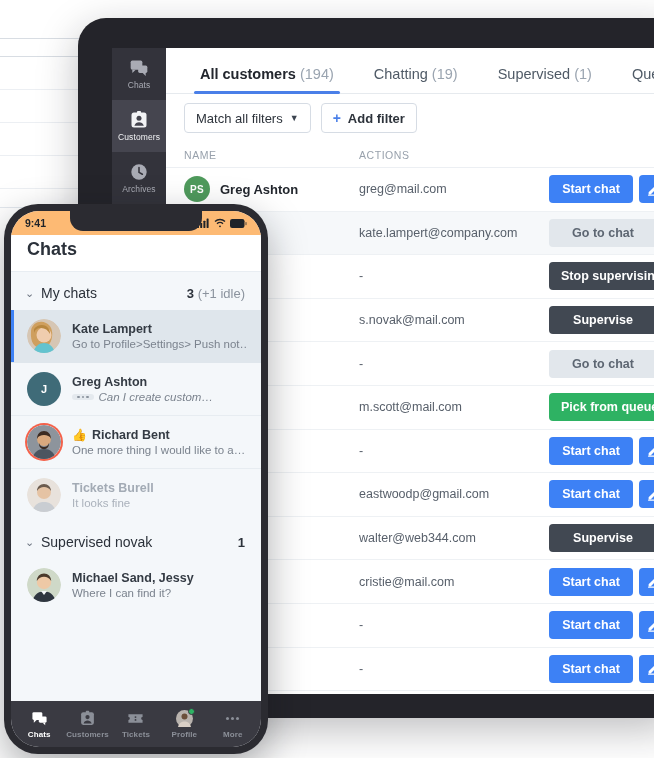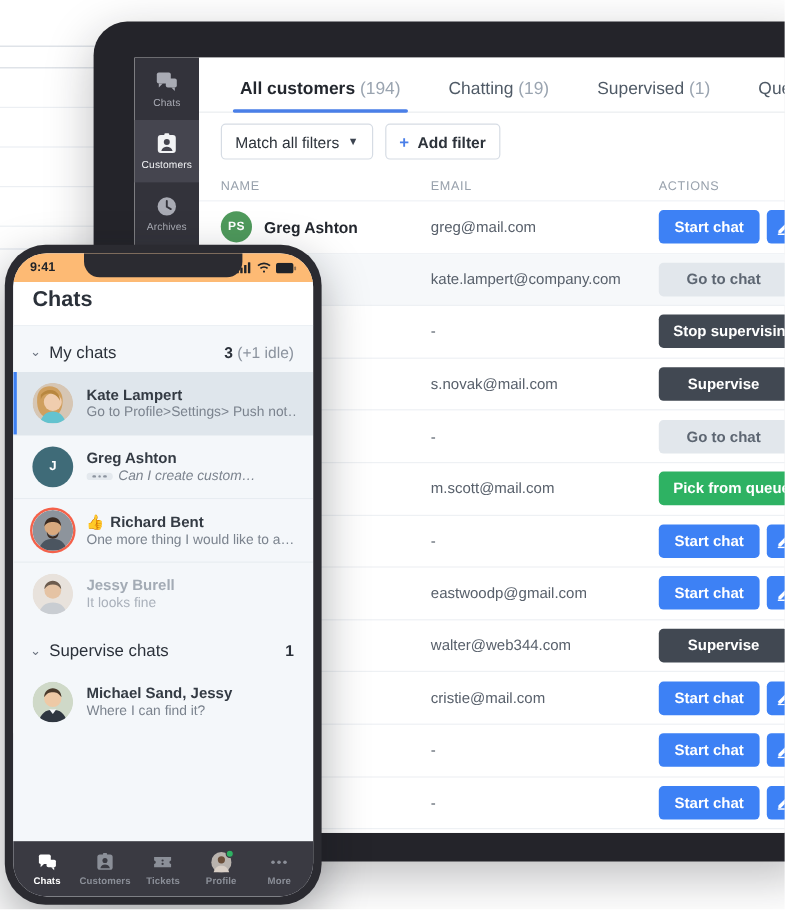--- a/index.html
+++ b/index.html
@@ -308,21 +308,20 @@
             <span class="caret">▼</span>
           </div>
           <div class="pill bold">
             <span class="plus">+</span>
             <span>Add filter</span>
           </div>
         </div>
 
         <div class="thead">
           <div class="c-name">NAME</div>
-          <div class="c-mail">EMAIL</div>
           <div class="c-act">ACTIONS</div>
         </div>
 
         <div class="tbody" id="table-body">
             <div class="trow">
               <div class="c-name namecell">
                 <span class="avatar" style="background: rgb(79, 154, 92);">PS</span>
                 <span class="nm">Greg Ashton</span>
               </div>
               <div class="c-mail em">greg@mail.com</div>
@@ -573,30 +572,30 @@
             <div class="av">
               <svg viewBox="0 0 34 34">
                 <circle cx="17" cy="17" r="17" fill="#e8e2dc"></circle>
                 <circle cx="17" cy="14" r="7" fill="#e5c3a4"></circle>
                 <path d="M10 13c0-4 3-7 7-7s7 3 7 7c-2-3-4-4-7-4s-5 1-7 4z" fill="#6b5b4e"></path>
                 <path d="M5 34c2-7 6-10 12-10s10 3 12 10z" fill="#c9cdd2"></path>
               </svg>
             </div>
             <div class="ctext">
               <div class="cname dim">
-                <span>Jessy Burell</span>
+                <span>Tickets Burell</span>
               </div>
               <div class="cmsg dim">
                 <span>It looks fine</span>
               </div>
             </div>
           </div>
           <div class="grp">
             <span class="chev">⌄</span>
-            <span class="gt">Supervise chats</span>
+            <span class="gt">Supervised novak</span>
             <span class="gc"><span>1</span> <span class="idle"></span></span>
           </div>
           <div class="chat nobord">
             <div class="av">
               <svg viewBox="0 0 34 34">
                 <circle cx="17" cy="17" r="17" fill="#cfd9c8"></circle>
                 <circle cx="17" cy="14" r="7.2" fill="#eec9a6"></circle>
                 <path d="M9.8 13c0-4.5 3.2-7.5 7.2-7.5s7.2 3 7.2 7.5c-2-3.2-4.2-4.2-7.2-4.2s-5.2 1-7.2 4.2z" fill="#4a3a2c"></path>
                 <path d="M5 34c2-7.5 6-10.5 12-10.5S27 26.5 29 34z" fill="#2f3640"></path>
                 <path d="M14 23l3 4 3-4z" fill="#f5f7f9"></path>

